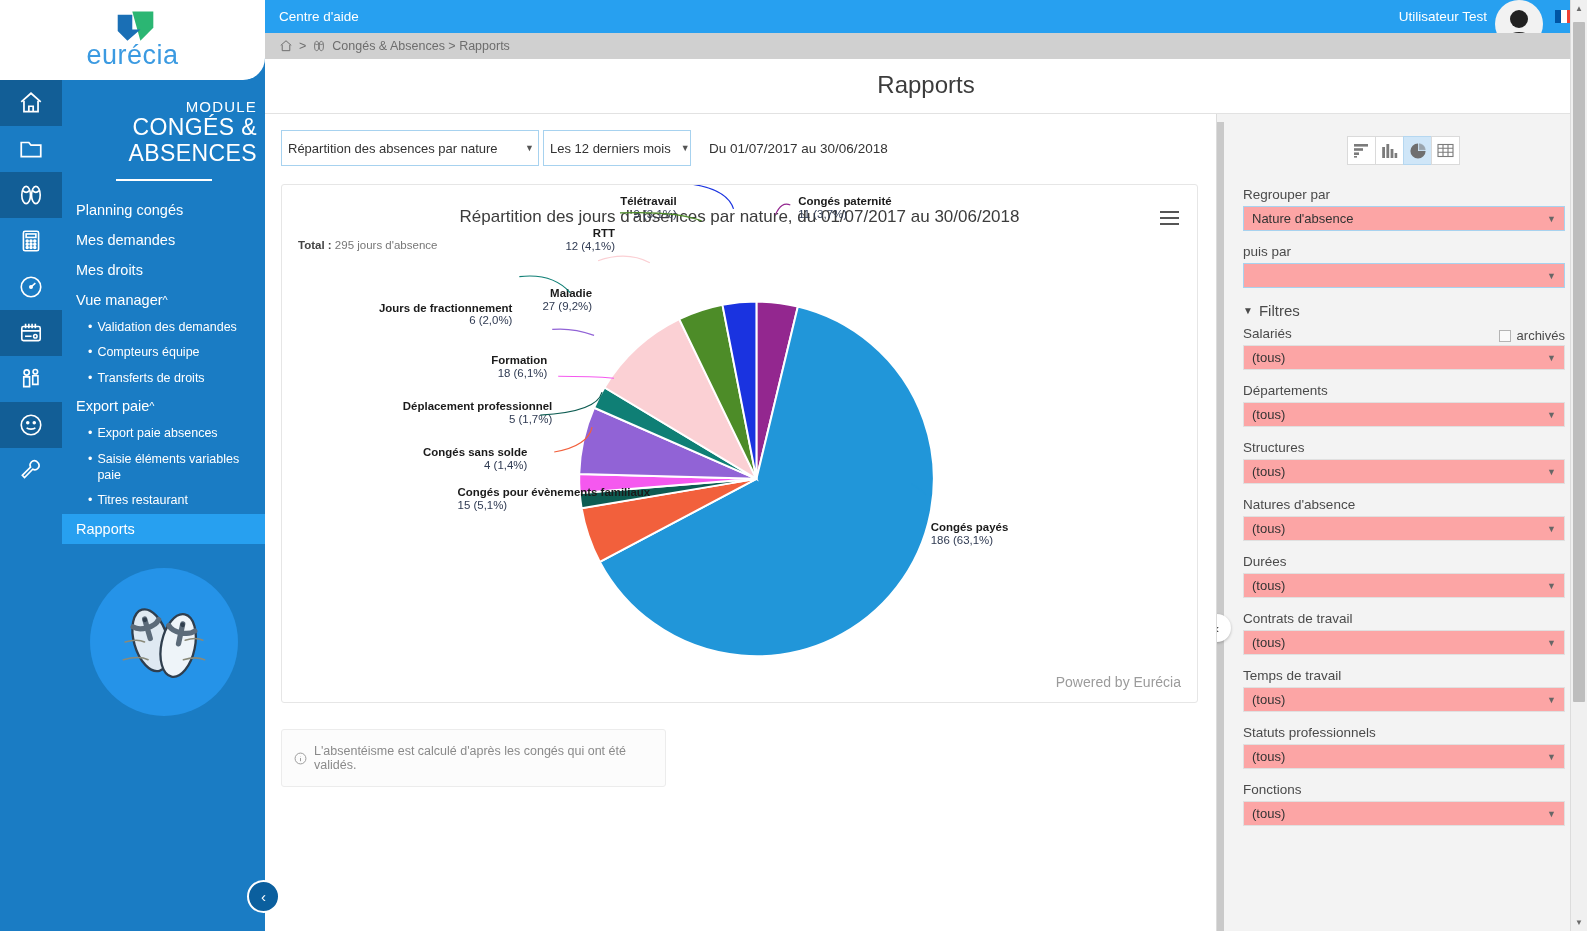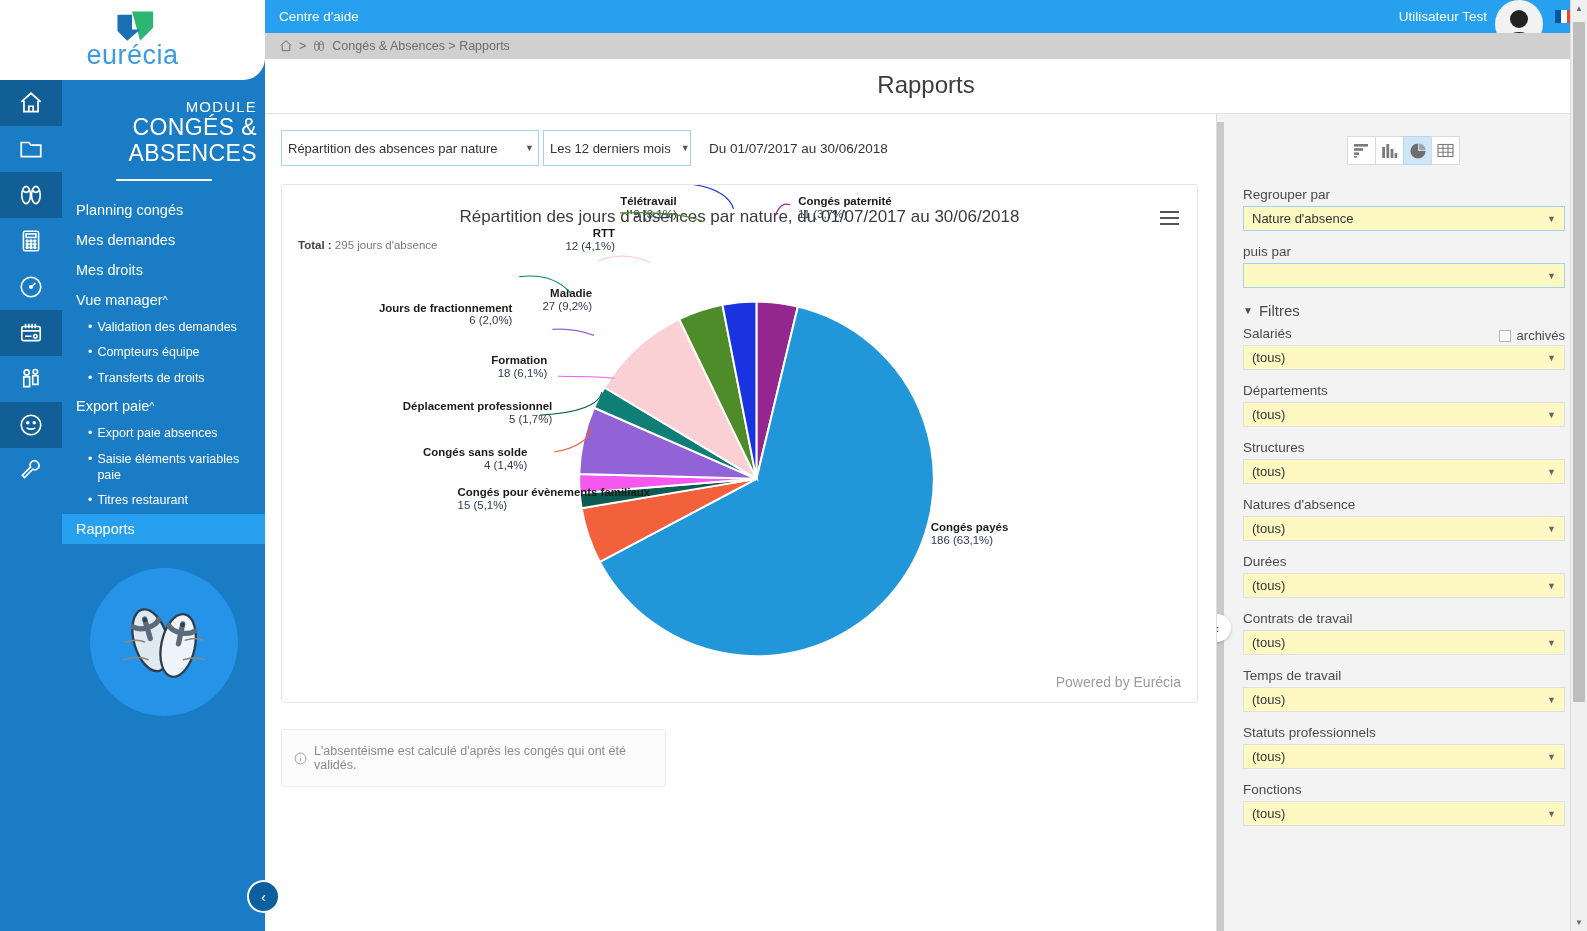--- a/index.html
+++ b/index.html
@@ -16,21 +16,21 @@
 
   
   #sidebar {
     width:265px; flex:0 0 265px; background:#1a7cc4; position:relative;
     display:flex; flex-direction:column;
   }
   .logo-box {
     height:80px; background:#fff; border-bottom-right-radius:22px;
     display:flex; align-items:center; justify-content:center; position:relative; z-index:3;
   }
-  .logo-wrap { display:flex; flex-direction:column; }
+  .logo-wrap { display:flex; flex-direction:column; align-items:center; }
   .logo-mark { height:34px; margin-bottom:-4px; }
   .logo-text { font-size:27px; color:#3b9ae1; font-weight:400; letter-spacing:.5px; }
 
   .sb-body { flex:1; display:flex; position:relative; }
   .iconrail { width:62px; flex:0 0 62px; background:#1a7cc4; }
   .railbtn {
     height:46px; display:flex; align-items:center; justify-content:center;
     color:#fff; cursor:pointer;
   }
   .railbtn.d { background:#125e96; }
@@ -128,21 +128,21 @@
     background:#fff; box-shadow:0 1px 3px rgba(0,0,0,.25); display:flex; align-items:center;
     justify-content:center; font-size:13px; color:#333; cursor:pointer; z-index:5;
   }
   .viewtabs { display:flex; justify-content:center; margin-bottom:22px; }
   .vtab { width:29px; height:29px; border:1px solid #dadada; background:#fff;
           display:flex; align-items:center; justify-content:center; cursor:pointer; margin-left:-1px; }
   .vtab.sel { background:#cfe6f8; border-color:#b5d7f0; }
 
   .fld-label { font-size:13.5px; color:#4a4a4a; margin:0 0 4px; }
   .dd {
-    height:25px; border:1px solid #a7d2ef; background:#fef9c3; display:flex; align-items:center;
+    height:25px; border:1px solid #a7d2ef; background:#fca5a5; display:flex; align-items:center;
     padding:0 8px; font-size:13px; color:#333; margin-bottom:13px; cursor:pointer;
   }
   .dd.grey { border:1px solid #e0e0e0; }
   .dd .arw { margin-left:auto; font-size:9px; color:#666; }
 
   .filters-hd { font-size:15px; color:#4a4a4a; margin:14px 0 7px; display:flex; gap:6px; align-items:center; cursor:pointer;}
   .tri { font-size:10px; }
   .sal-row { display:flex; align-items:center; justify-content:space-between; }
   .arch { display:flex; align-items:center; gap:6px; font-size:13px; color:#4a4a4a; cursor:pointer; }
   .cbx { width:12px; height:12px; border:1px solid #b4b4b4; background:#fafafa; }

